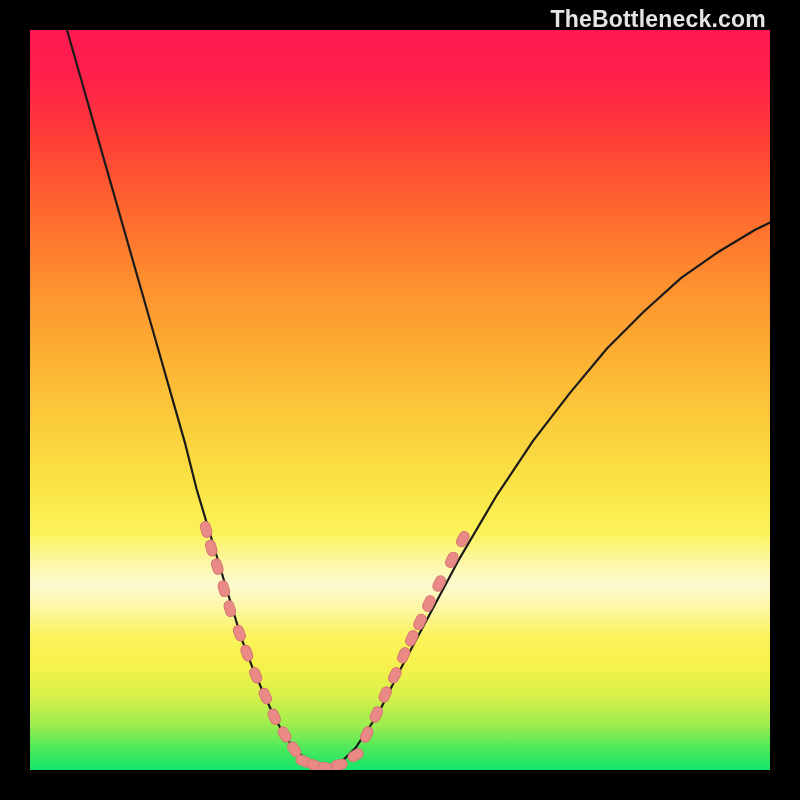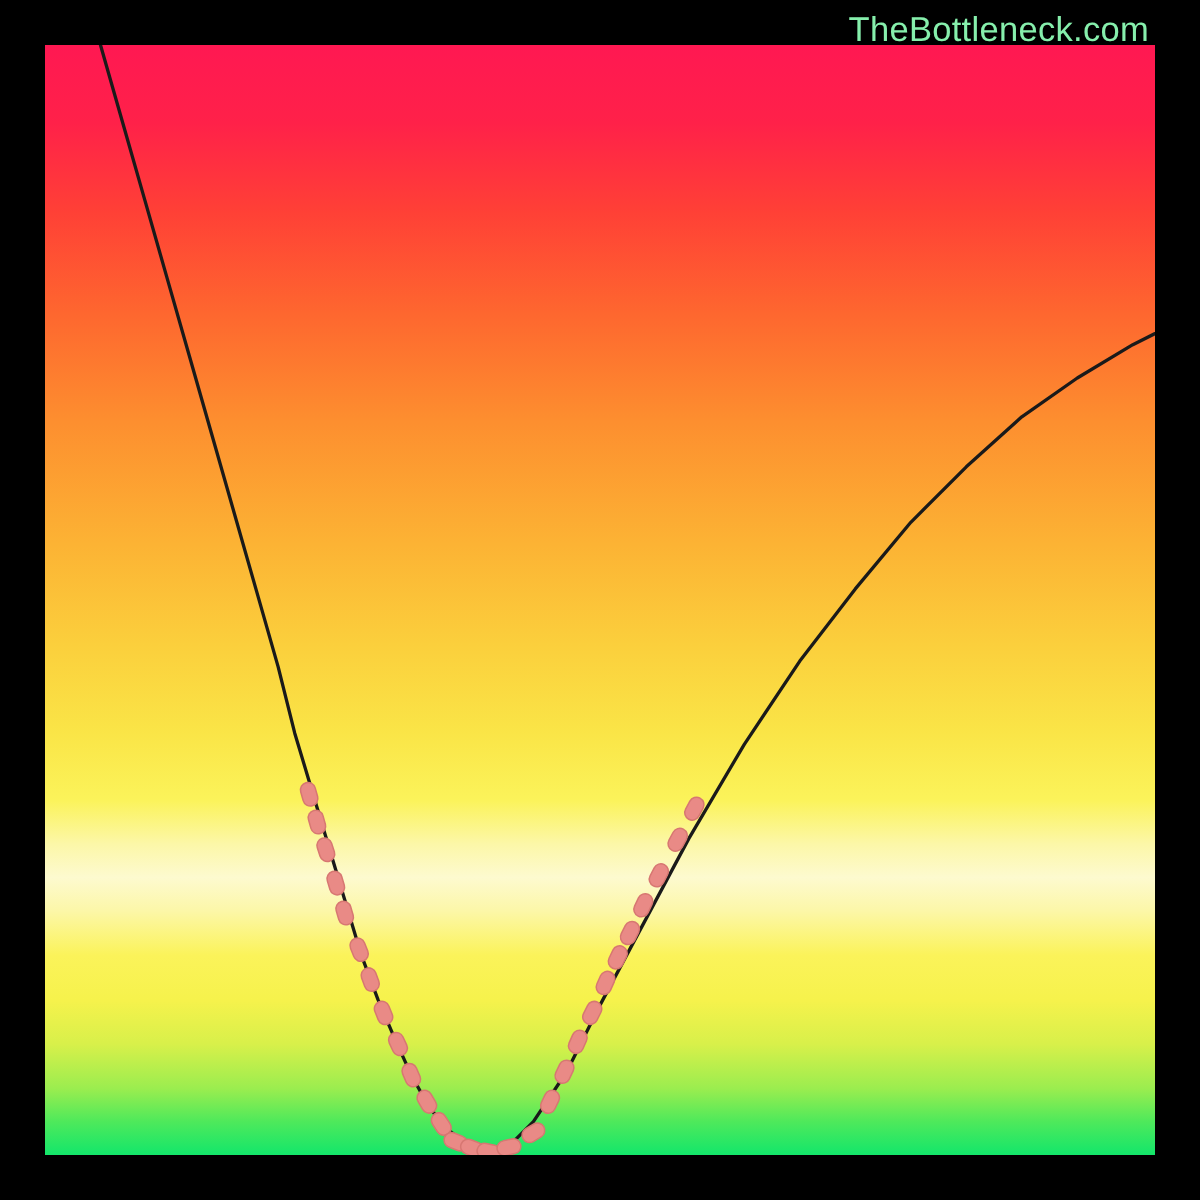--- a/index.html
+++ b/index.html
@@ -52,23 +52,23 @@
     );
   }
   .overlay-svg {
     position: absolute;
     inset: 0;
   }
   .branding {
     position: absolute;
     top: 6px;
     right: 34px;
-    color: #86efac;
+    color: #e5e5e5;
     font-size: 23px;
-    font-weight: 400;
+    font-weight: 700;
     letter-spacing: 0.2px;
     user-select: none;
   }
 </style>
 </head>
 <body>
 
 <div class="stage">
 
   <div class="branding">

